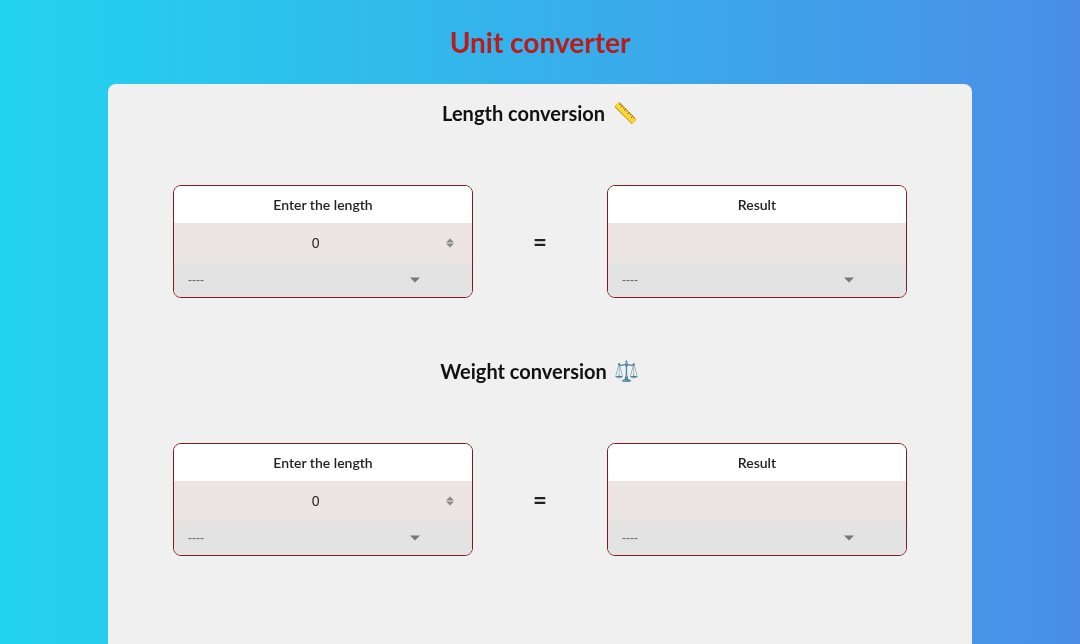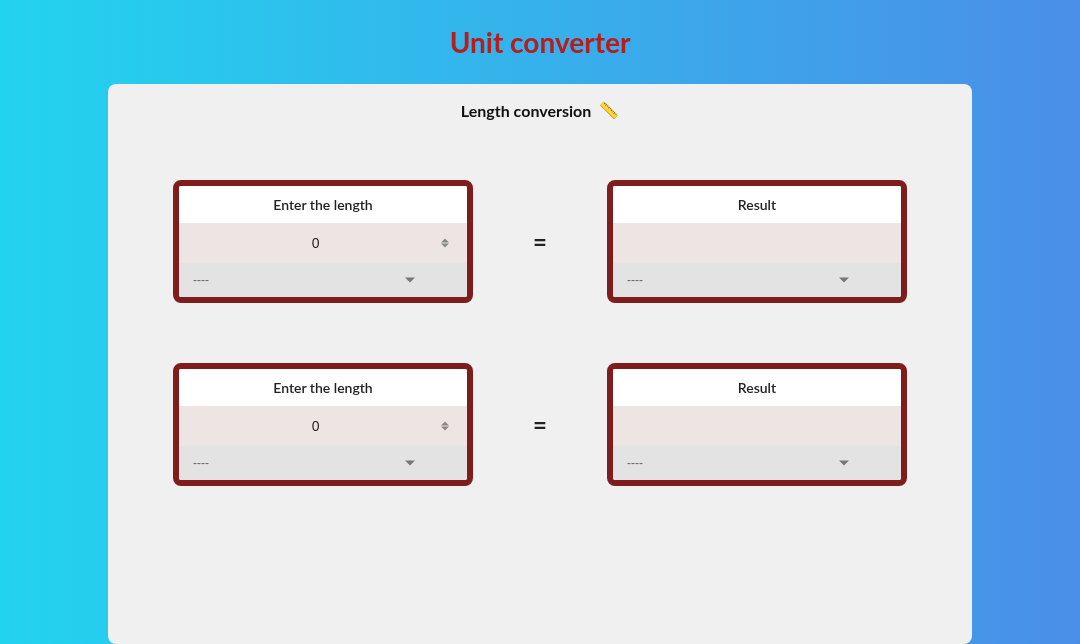--- a/index.html
+++ b/index.html
@@ -29,21 +29,21 @@
     border-radius: 8px;
     margin: 0 108px;
     padding: 16px 64px 40px 64px;
     min-height: 560px;
   }
   .section {
     margin-bottom: 60px;
   }
   .section-header {
     text-align: center;
-    font-size: 16px;
+    font-size: 20px;
     font-weight: 700;
     color: #111;
     margin-bottom: 60px;
     display: flex;
     align-items: center;
     justify-content: center;
     gap: 8px;
   }
   .row {
     display: flex;
@@ -51,21 +51,21 @@
     justify-content: center;
     gap: 60px;
   }
   .equals {
     font-size: 24px;
     font-weight: 700;
     color: #222;
   }
   .panel {
     width: 300px;
-    border: 6px solid #7f1d1d;
+    border: 1px solid #7f1d1d;
     border-radius: 8px;
     overflow: hidden;
     background: #fff;
   }
   .panel-title {
     text-align: center;
     font-size: 14px;
     font-weight: 600;
     color: #222;
     padding: 10px 8px;
@@ -198,20 +198,24 @@
             <option>----</option>
           </select>
           <div class="select-caret"></div>
         </div>
       </div>
 
     </div>
   </div>
 
   <div class="section">
+    <div class="section-header">
+      <span>Weight conversion</span>
+      <span>⚖️</span>
+    </div>
     <div class="row">
 
       <div class="panel">
         <div class="panel-title">Enter the length</div>
         <div class="panel-value">
           <input type="number" value="0" style="">
           <div class="spinner">
             <div class="spinner-up"></div>
             <div class="spinner-down"></div>
           </div>

